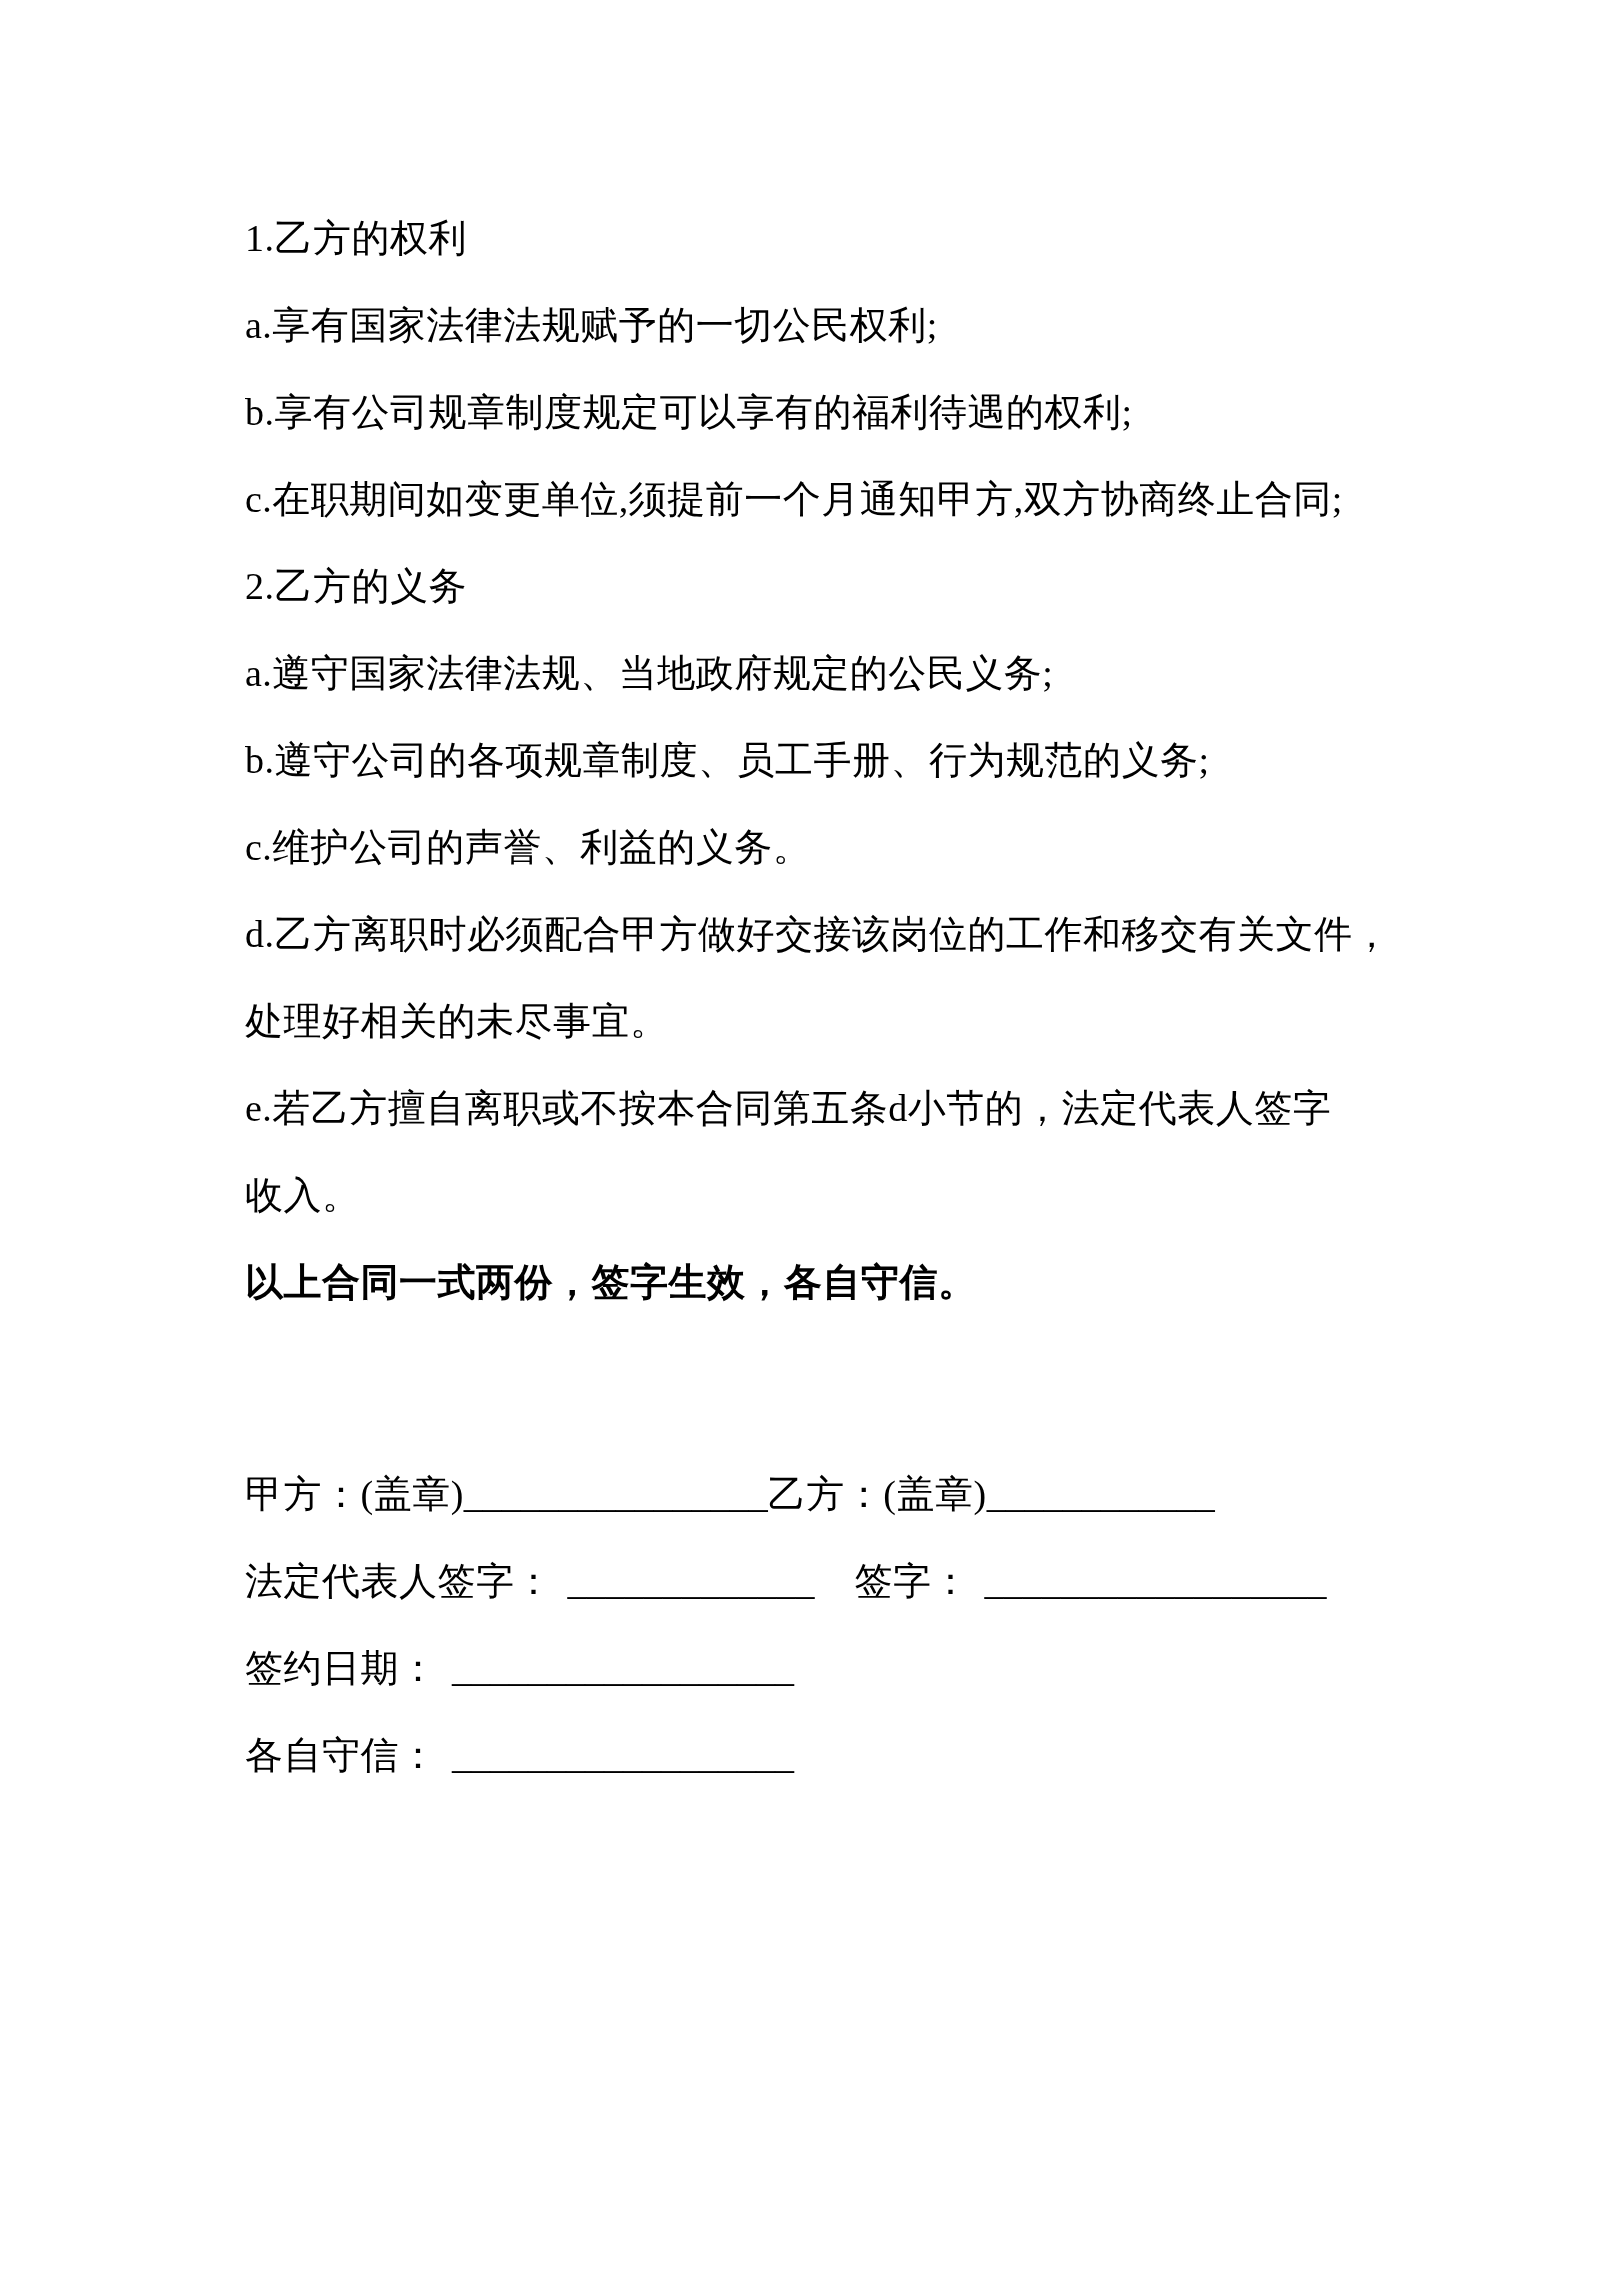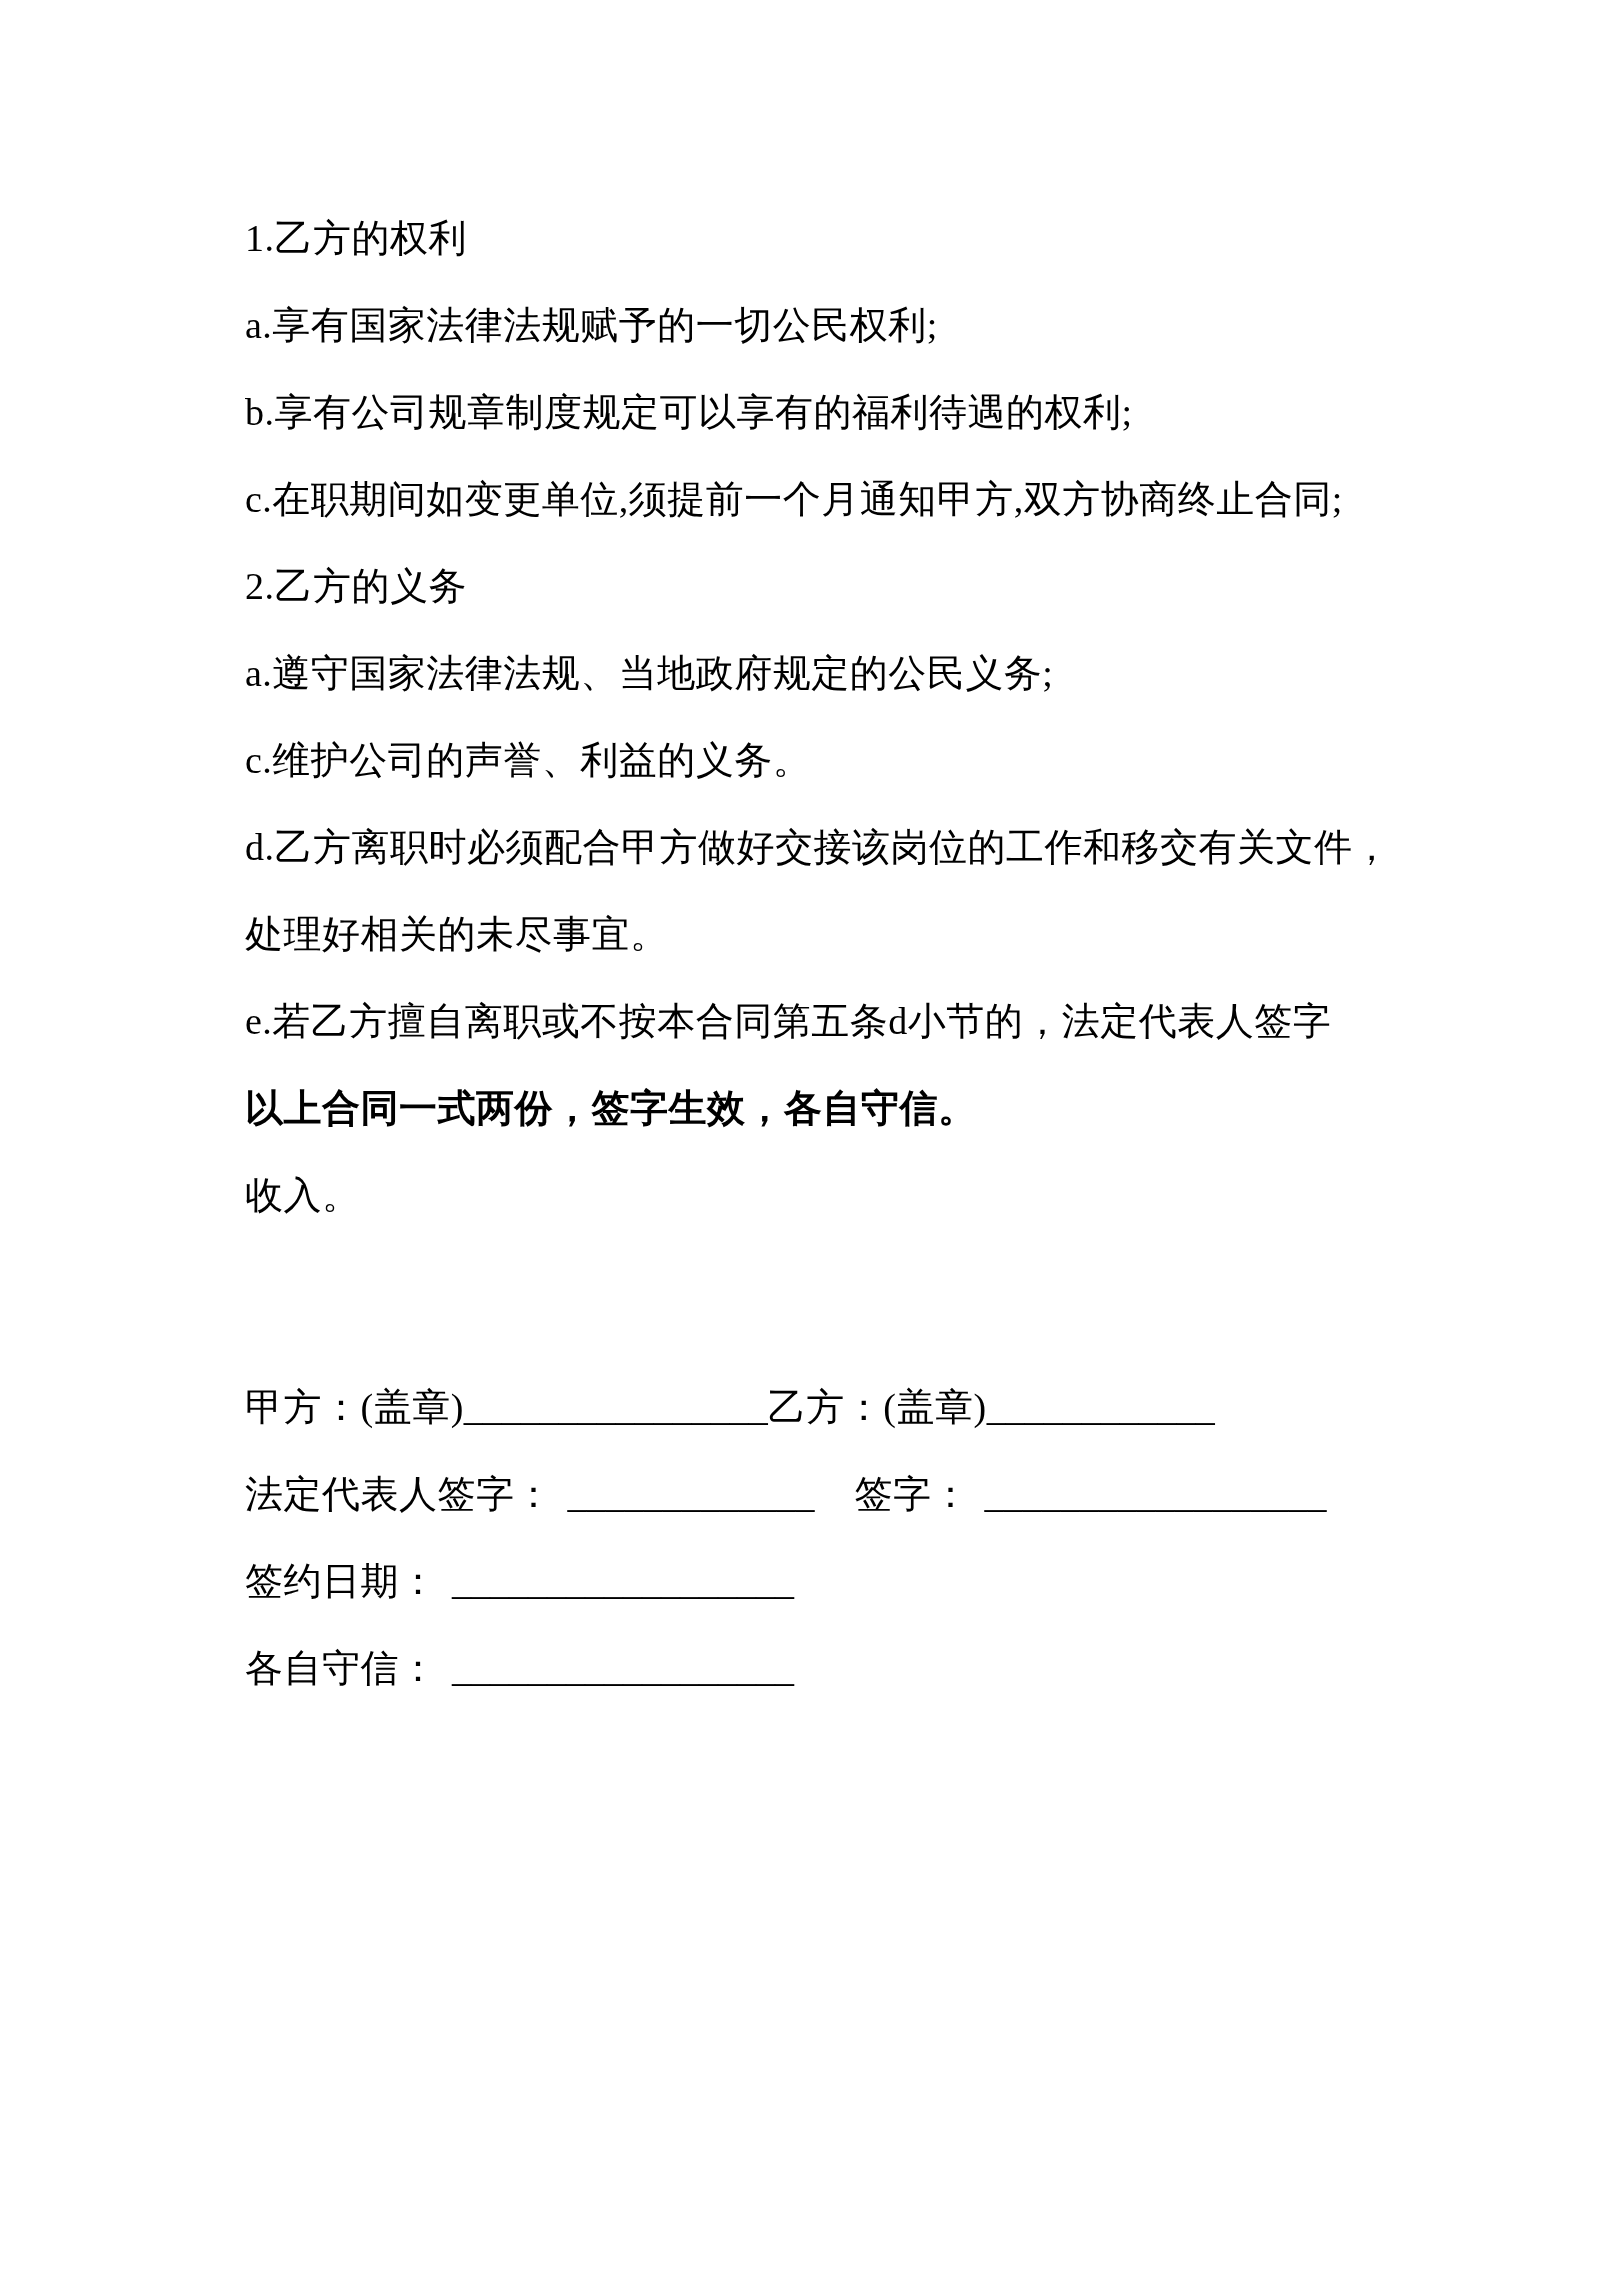--- a/index.html
+++ b/index.html
@@ -47,26 +47,27 @@
 
 <div class="page">
 
   <div class="body-text">
     <p class="line">1.乙方的权利</p>
     <p class="line">a.享有国家法律法规赋予的一切公民权利;</p>
     <p class="line">b.享有公司规章制度规定可以享有的福利待遇的权利;</p>
     <p class="line">c.在职期间如变更单位,须提前一个月通知甲方,双方协商终止合同;</p>
     <p class="line">2.乙方的义务</p>
     <p class="line">a.遵守国家法律法规、当地政府规定的公民义务;</p>
+    <p class="line">b.遵守公司的各项规章制度、员工手册、行为规范的义务;</p>
     <p class="line">c.维护公司的声誉、利益的义务。</p>
     <p class="line">d.乙方离职时必须配合甲方做好交接该岗位的工作和移交有关文件，</p>
     <p class="line">处理好相关的未尽事宜。</p>
     <p class="line">e.若乙方擅自离职或不按本合同第五条d小节的，法定代表人签字</p>
+    <p class="line">收入。</p>
     <p class="line closing">以上合同一式两份，签字生效，各自守信。</p>
-    <p class="line">收入。</p>
   </div>
 
   <div class="sig-block">
     <p class="line"><span>甲方：(盖章)</span><span class="blank">________________</span><span>乙方：(盖章)</span><span class="blank">____________</span></p>
 
     <p class="line"><span>法定代表人签字：</span><span class="blank sp">_____________</span><span class="sp-lg">签字：</span><span class="blank sp">__________________</span></p>
 
     <p class="line"><span>签约日期：</span><span class="blank sp">__________________</span></p>
 
     <p class="line"><span>各自守信：</span><span class="blank sp">__________________</span></p>

